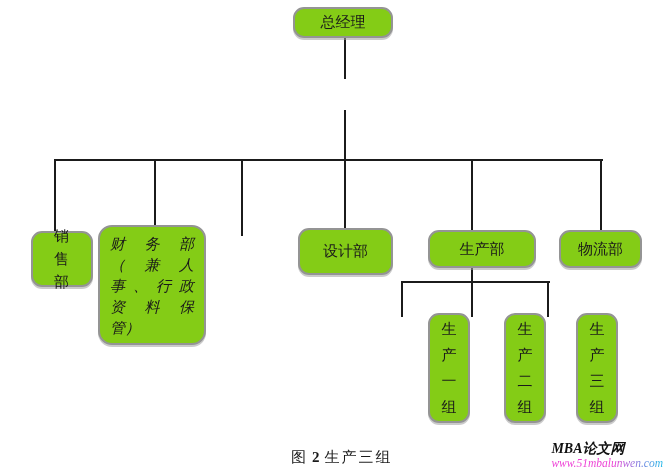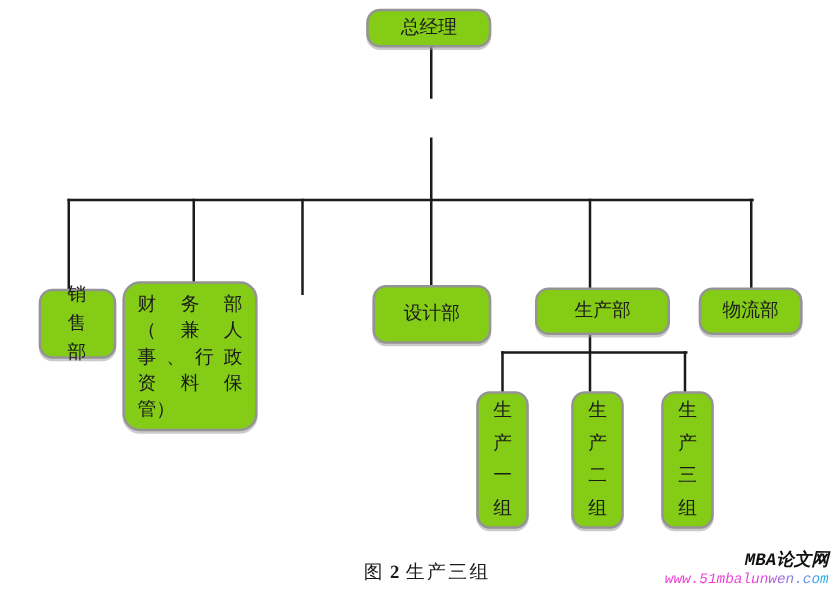--- a/index.html
+++ b/index.html
@@ -36,57 +36,59 @@
     font-size: 15px;
     line-height: 23px;
     color: #1a1a1a;
   }
   .node.multiline { letter-spacing: 1px; }
   
   .node.finance {
     display: block;
     padding: 7px 10px 0 10px;
     text-align: left;
+    font-style: italic;
   }
   .fin-line {
     display: block;
     width: 100%;
     font-size: 15px;
     line-height: 21px;
     text-align: justify;
     text-align-last: justify;
   }
   .fin-line.last { text-align-last: left; }
   
   .node.vert {
     padding: 0 10px;
     line-height: 26px;
     word-break: break-all;
+    margin-left: 47px;
   }
   
   .caption {
     position: absolute;
     left: 291px;
     top: 448px;
     z-index: 3;
     font-size: 15px;
     white-space: nowrap;
     color: #1a1a1a;
   }
   .caption .fig-num { font-weight: bold; margin: 0 5px; }
   .caption .fig-label { letter-spacing: 1px; }
   .caption .fig-title { letter-spacing: 2px; }
   
   .watermark {
     position: absolute;
     right: 8px;
     top: 441px;
     z-index: 3;
-    text-align: right;
-    font-family: Liberation Mono, monospace;
+    text-align: left;
+    font-family: Liberation Serif, serif;
   }
   .wm-name {
     font-size: 14px;
     font-weight: bold;
     font-style: italic;
     color: #111111;
     line-height: 16px;
   }
   .wm-url {
     font-size: 11.5px;

